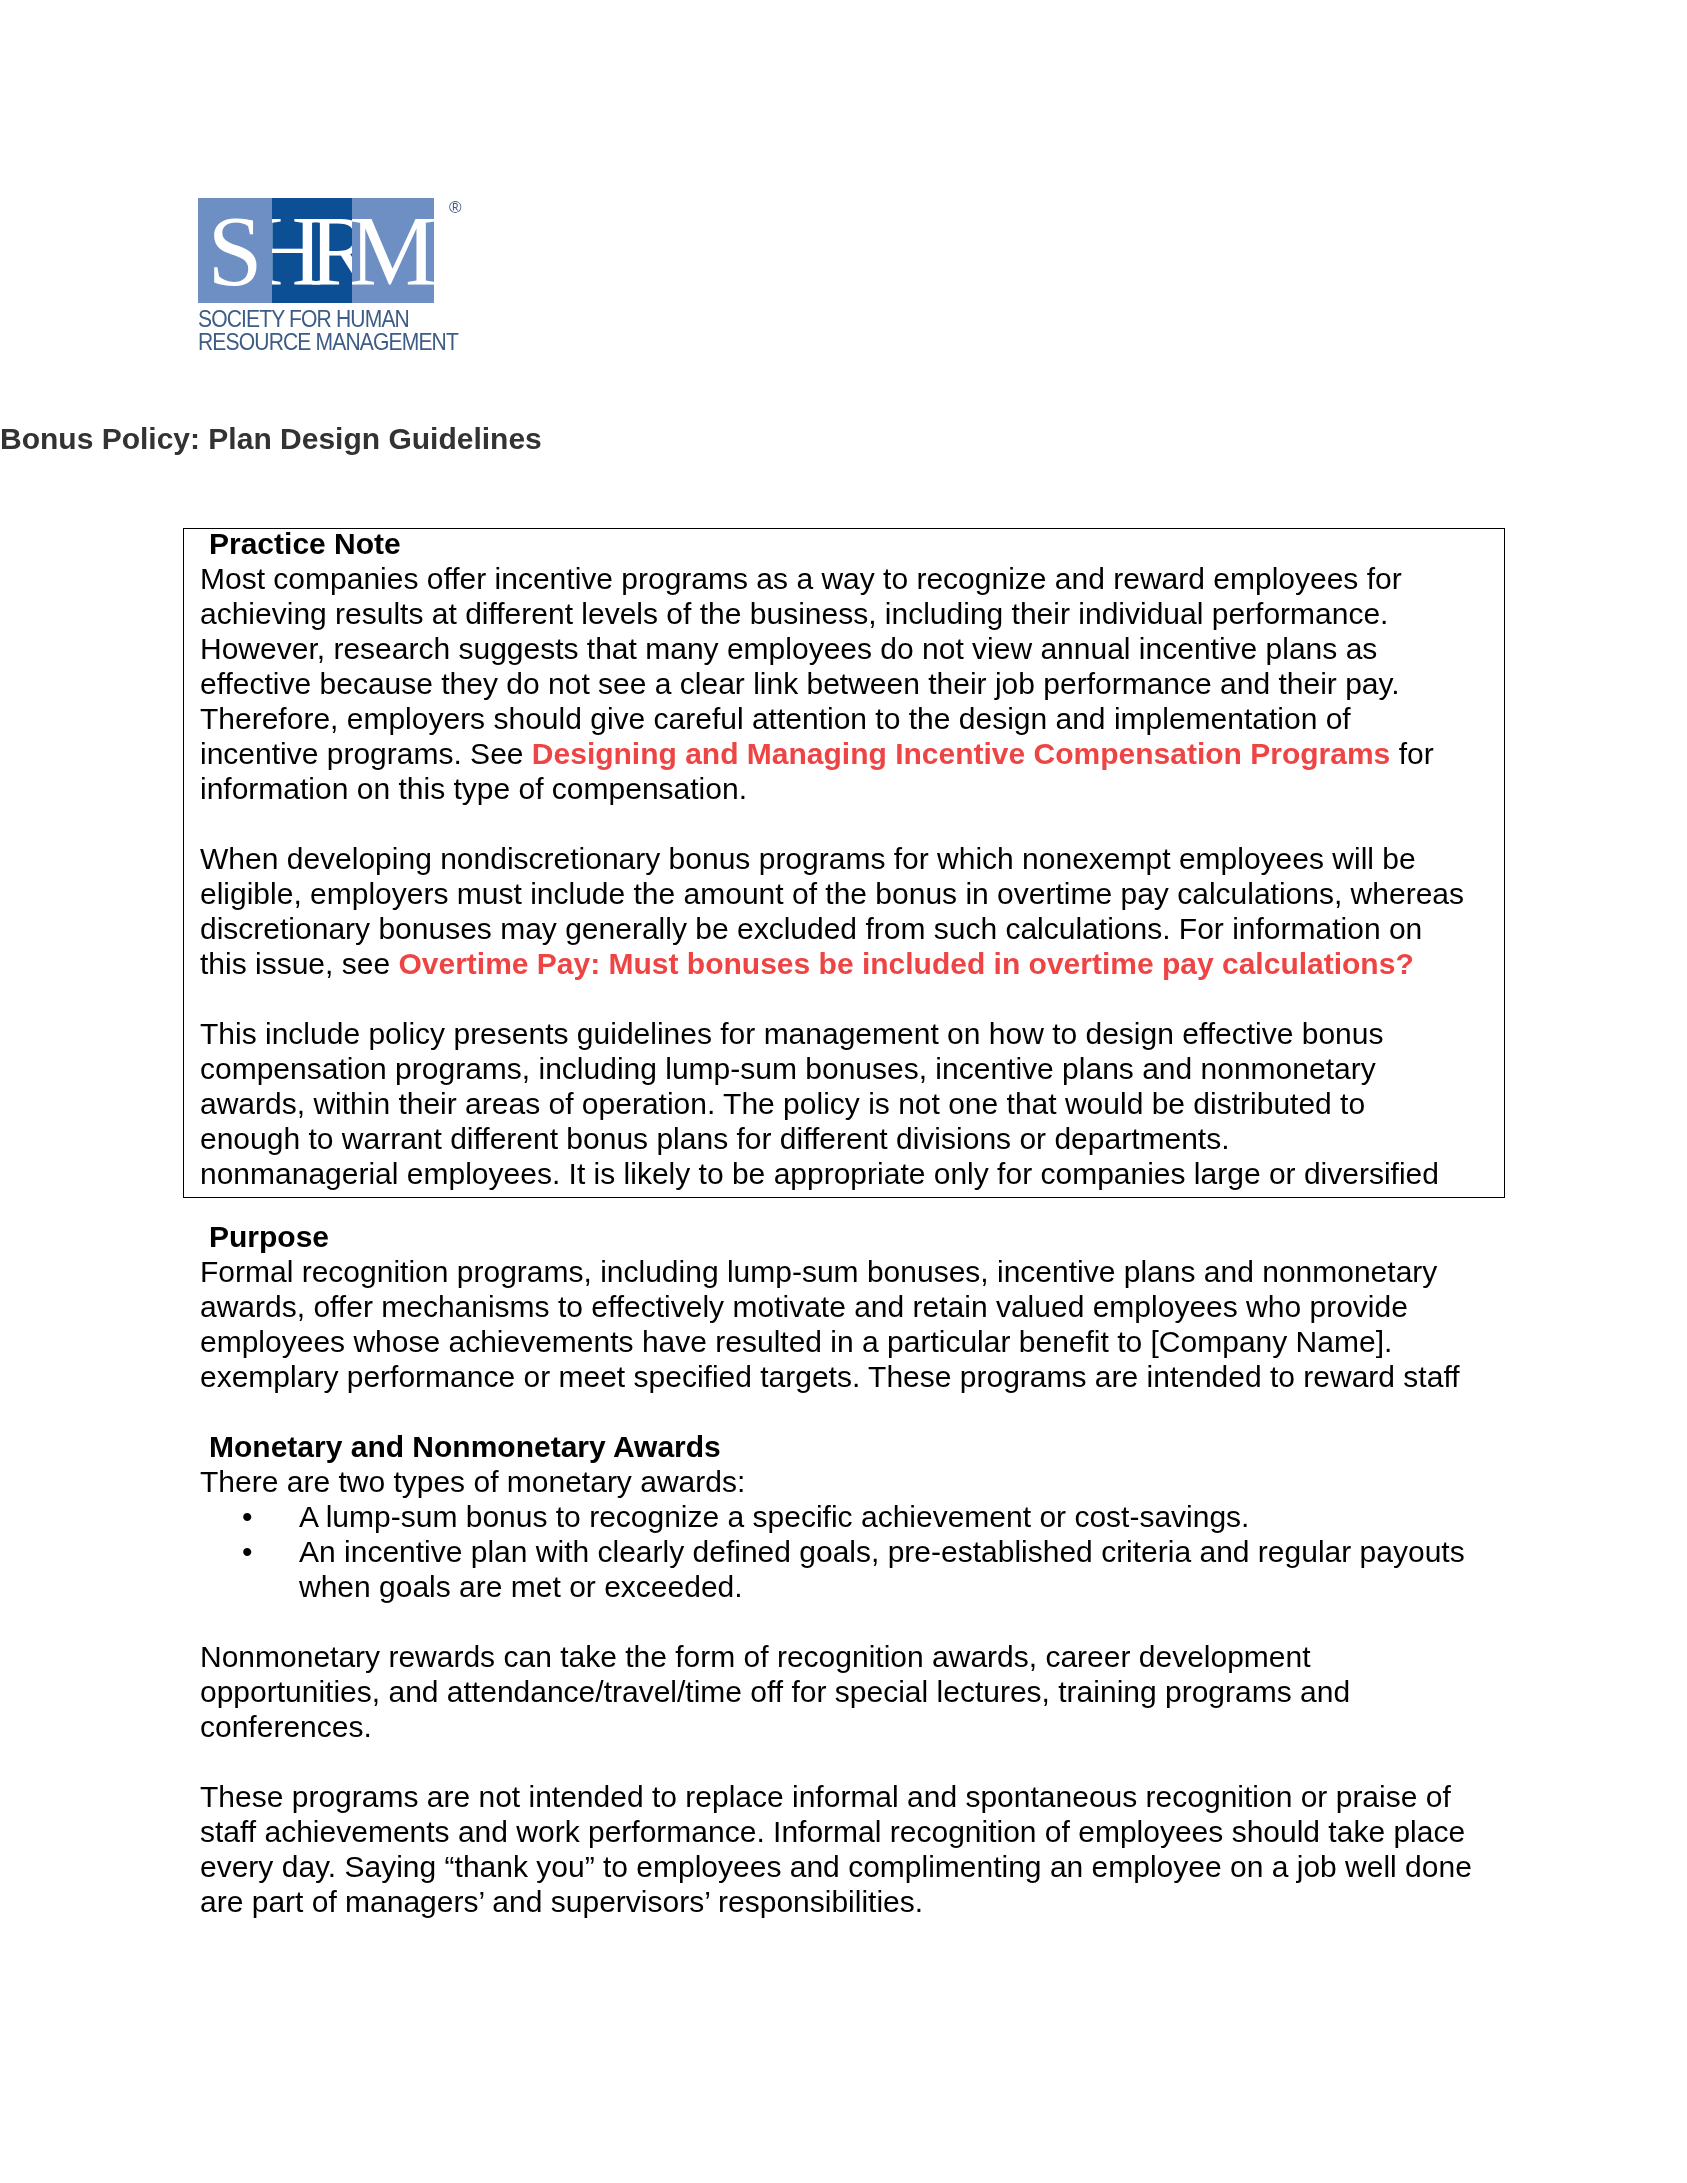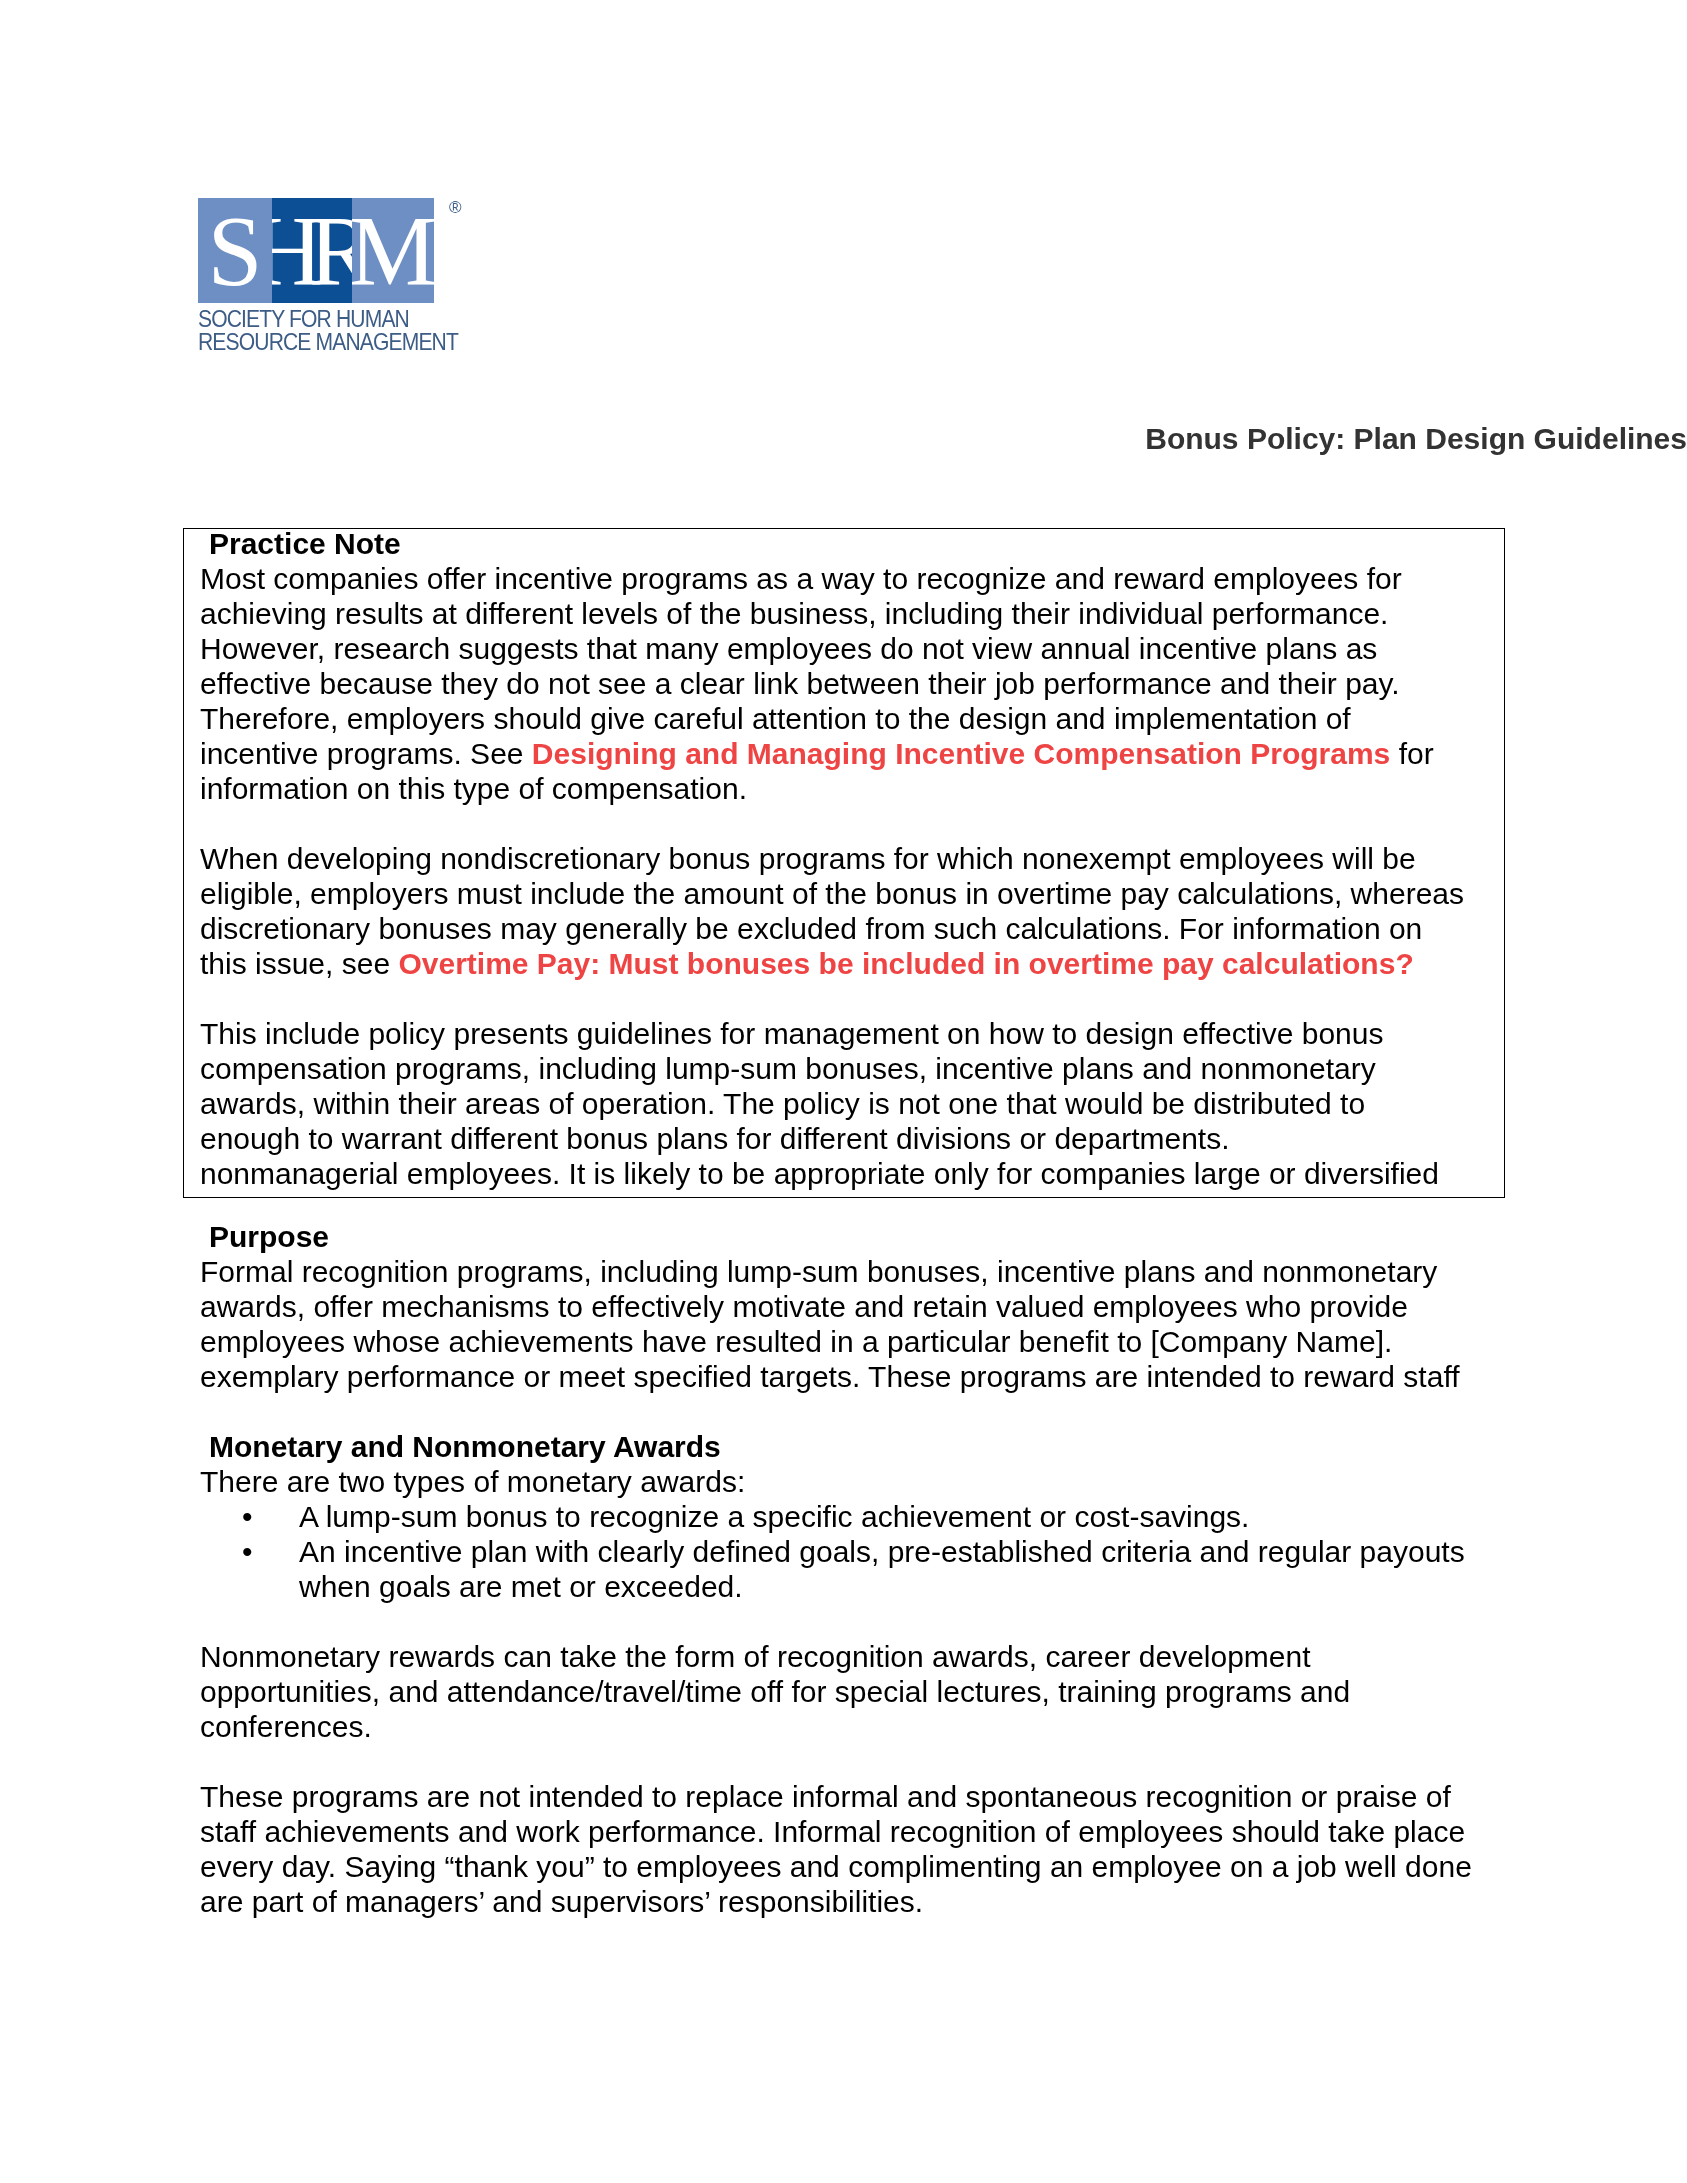--- a/index.html
+++ b/index.html
@@ -10,21 +10,21 @@
   .logo-panel { height: 105px; display: flex; align-items: center; justify-content: center;
                 color: #fff; font-family: "Liberation Serif", serif; font-size: 99px;
                 line-height: 105px; overflow: hidden; }
   .panel-s { width: 74px; background: #6E8FC4; }
   .panel-hr { width: 80px; background: #0D4F95; letter-spacing: -14.6px; padding-right: 12px; box-sizing: border-box; }
   .panel-m { width: 82px; background: #6E8FC4; }
   .logo-reg { position: absolute; left: 251px; top: 0px; font-size: 17px; color: #3D5D86;
               font-family: "Liberation Sans", sans-serif; }
   .logo-text { margin-top: 5.3px; color: #3D5D86; font-size: 24.5px; line-height: 22.5px;
                letter-spacing: -1px; white-space: nowrap; transform: scaleX(0.86); transform-origin: left top; }
-  .doc-title { position: absolute; left: 0; width: 1687px; top: 422px; text-align: right;
+  .doc-title { position: absolute; left: 0; width: 1687px; top: 422px; text-align: left;
                font-weight: bold; font-size: 30px; color: #333333; line-height: 34px; }
   .practice-box { position: absolute; left: 183px; top: 528px; width: 1322px; height: 670px;
                   border: 1.3px solid #000; box-sizing: border-box; }
   .flow { position: absolute; left: 200px; width: 1323px; font-size: 30px; line-height: 35px; }
   .box-flow { top: 526px; }
   .main-flow { top: 1219px; }
   .line { white-space: nowrap; height: 35px; }
   .blank { height: 35px; }
   .bold { font-weight: bold; margin-left: 9px; }
   .link { color: #ef4444; font-weight: bold; cursor: pointer; }

